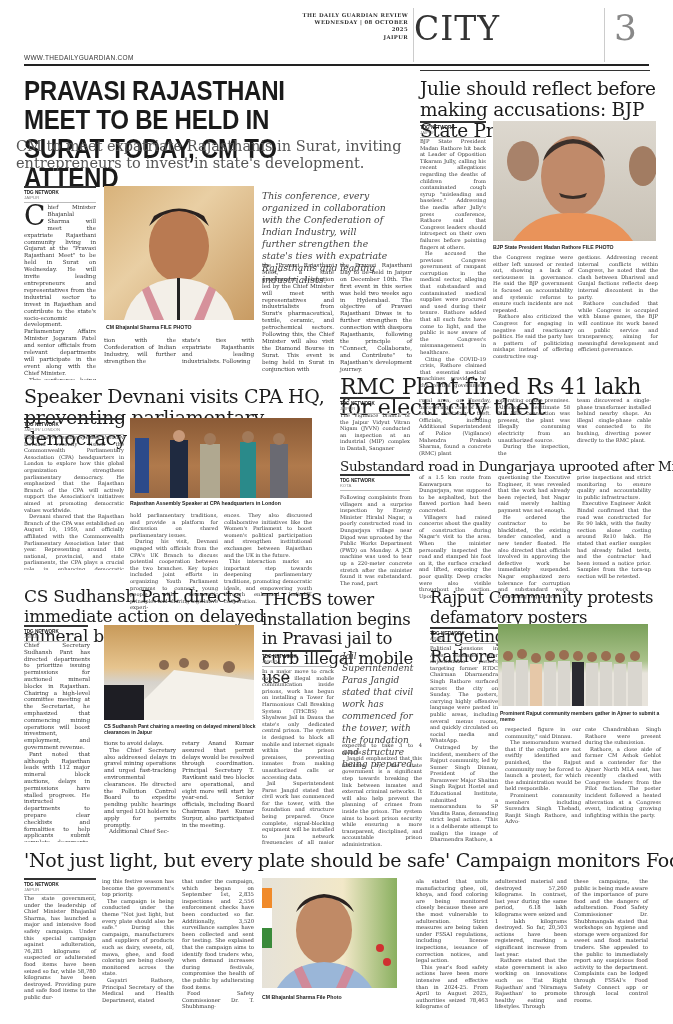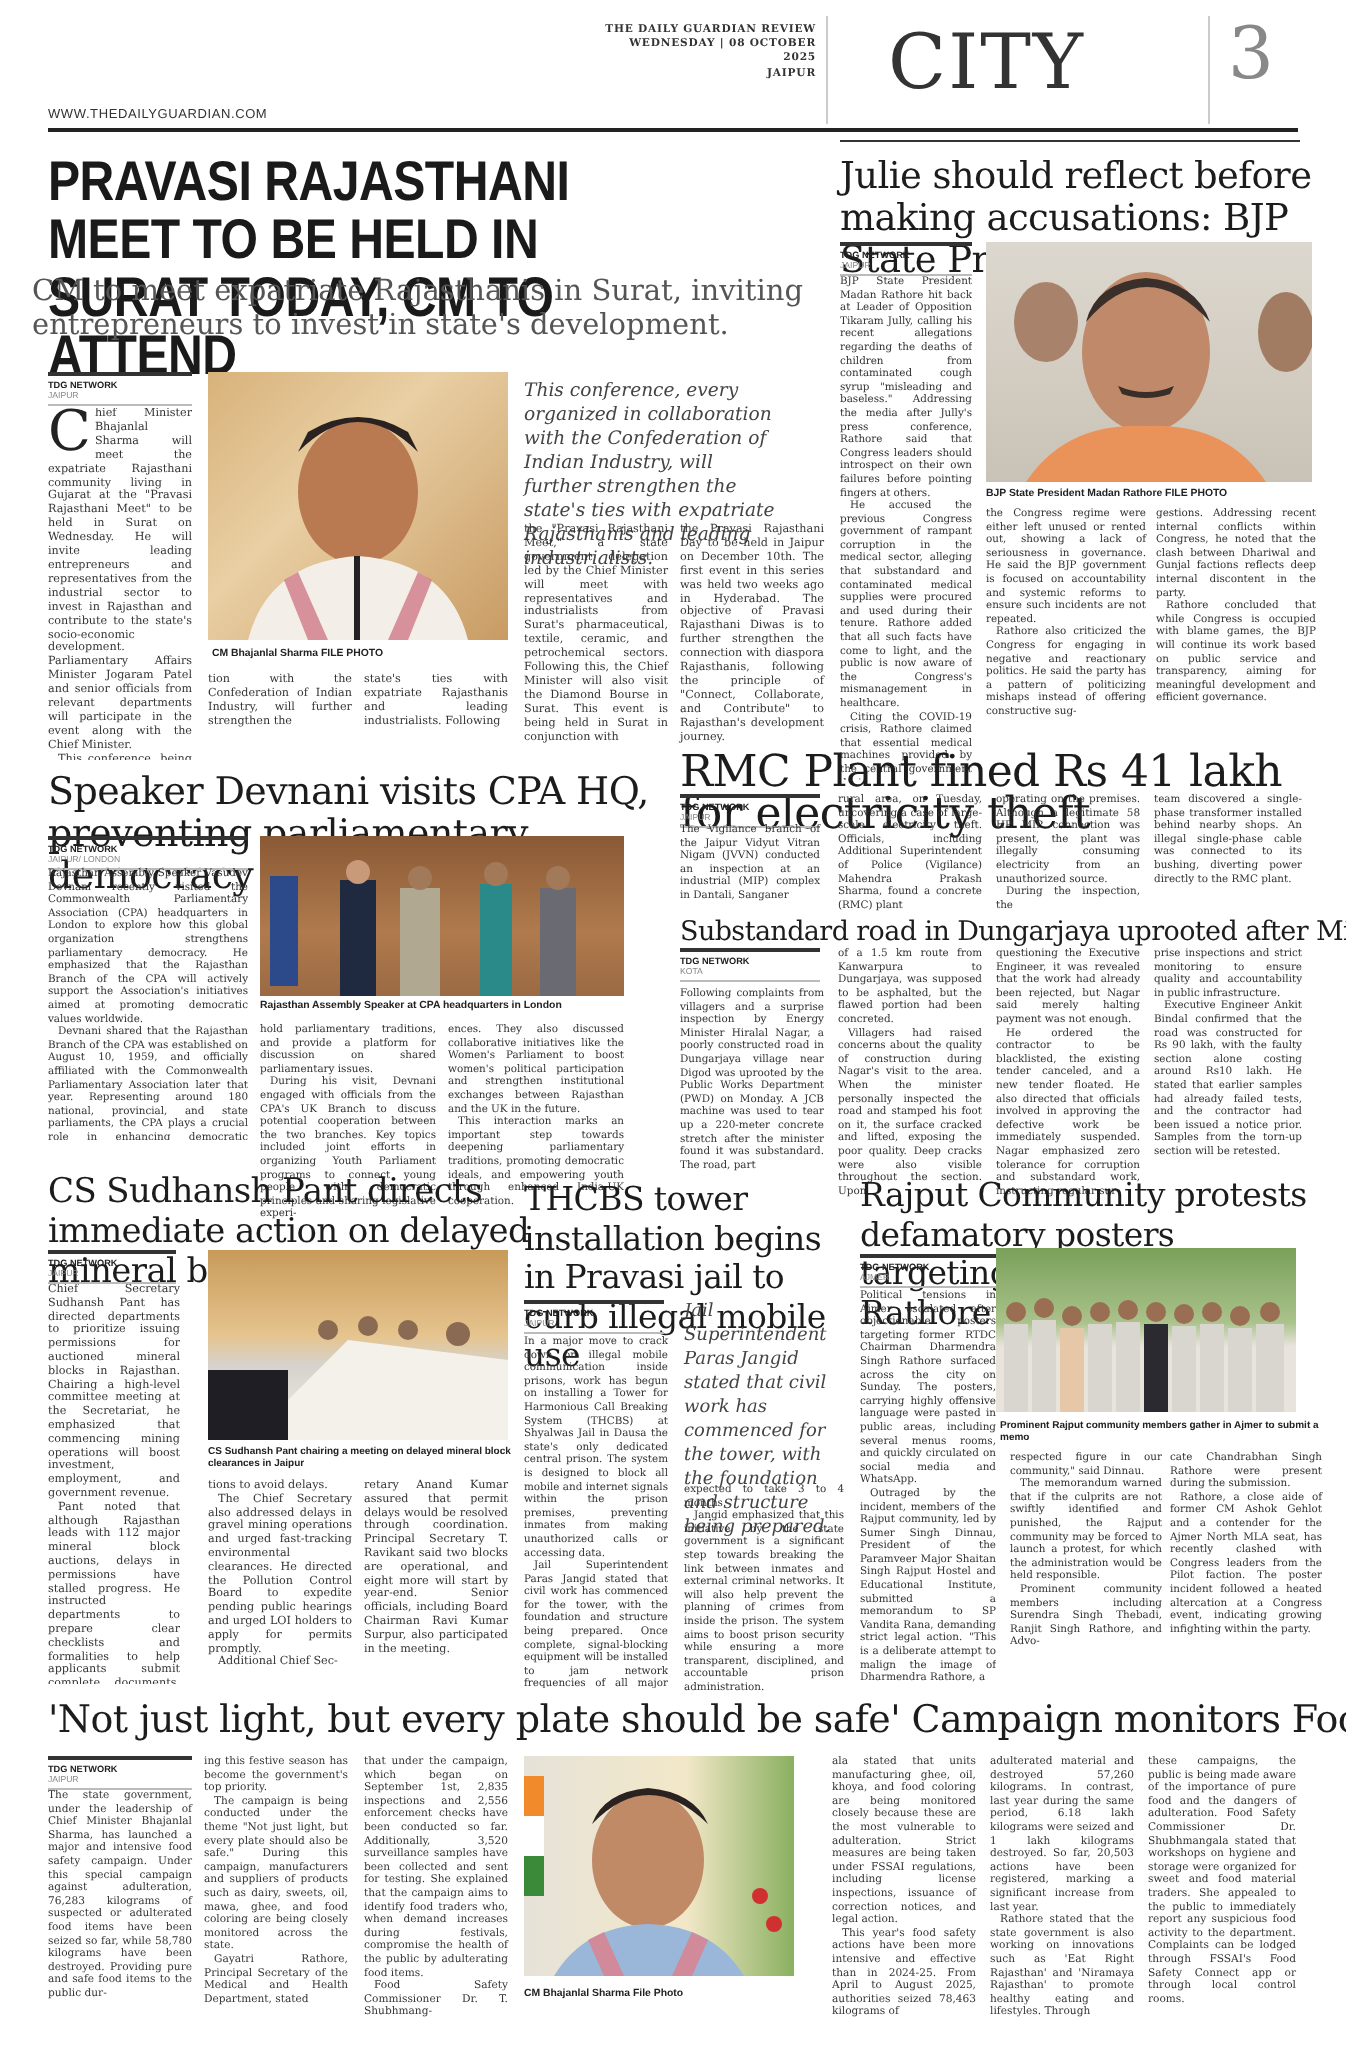--- a/index.html
+++ b/index.html
@@ -1,21 +1,21 @@
 <!DOCTYPE html>
 <html><head>
 <meta charset="utf-8">
 <style>
 *{box-sizing:border-box;margin:0;padding:0}
 body{width:673px;height:1024px;background:#fff;font-family:"DejaVu Serif",serif;color:#222;overflow:hidden;position:relative}
 .abs{position:absolute}
 .site{left:24px;top:54px;font-family:"Liberation Sans",sans-serif;font-size:6.5px;letter-spacing:.3px;color:#333}
 .masthead-info{left:300px;top:12px;width:108px;text-align:right;font-size:5.3px;line-height:7.2px;letter-spacing:.4px;color:#333;font-weight:bold}
 .mast-div1{left:413px;top:8px;width:1px;height:54px;background:#ccc}
-.city{left:444px;top:12px;font-family:"DejaVu Serif",serif;font-size:38px;color:#333;letter-spacing:1px;line-height:1}
+.city{left:414px;top:12px;font-family:"DejaVu Serif",serif;font-size:33px;color:#333;letter-spacing:1px;line-height:1}
 .mast-div2{left:604px;top:8px;width:1px;height:54px;background:#ccc}
 .pagenum{left:614px;top:10px;font-family:"DejaVu Serif",serif;font-size:36px;color:#888;line-height:1}
 .rule-top{left:24px;top:64px;width:625px;height:2px;background:#222}
 .h-main{left:24px;top:76px;width:370px;font-family:"Liberation Sans",sans-serif;font-weight:bold;font-size:28px;line-height:29px;letter-spacing:-.3px;color:#1a1a1a;transform:scaleX(.86);transform-origin:left}
 .dek{left:16px;top:138px;width:390px;font-size:14.5px;line-height:17px;color:#555}
 .byl{font-family:"Liberation Sans",sans-serif;font-size:4.6px;font-weight:bold;border-top:2px solid #333;padding-top:2px;color:#222}
 .byl .loc{display:block;font-weight:normal;color:#888;font-size:4.3px;border-bottom:1px solid #bbb;padding-bottom:2px;margin-bottom:3px}
 .body{font-size:5.6px;line-height:6.9px;color:#333;text-align:justify}
 .body p{text-indent:5px}
 .cap{font-family:"Liberation Sans",sans-serif;font-weight:bold;font-size:5.2px;color:#222;line-height:6.2px}

